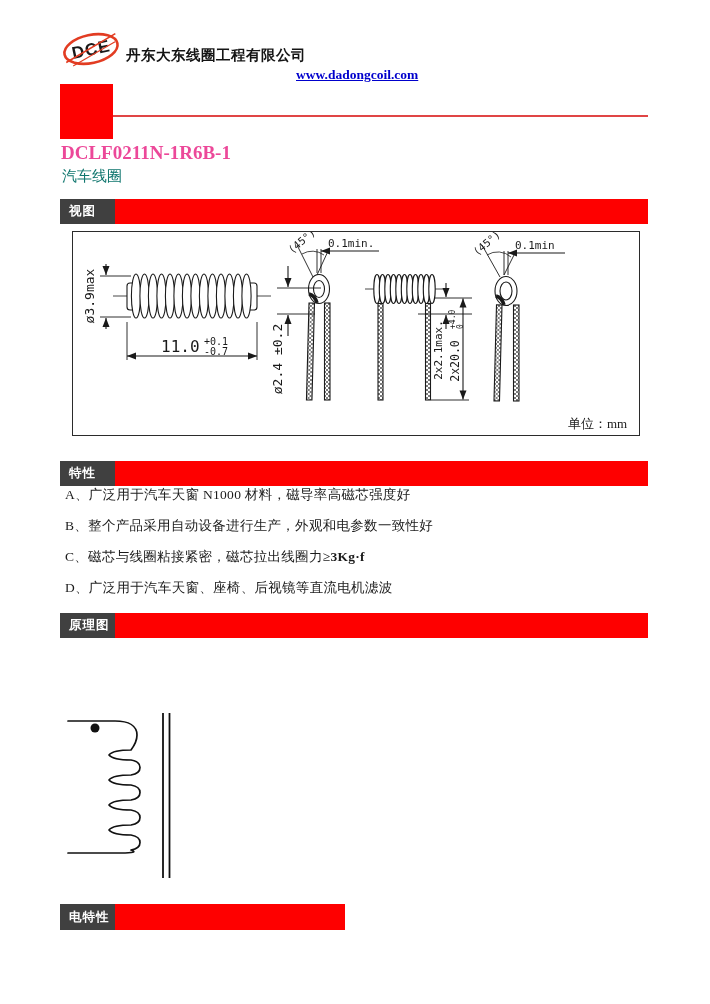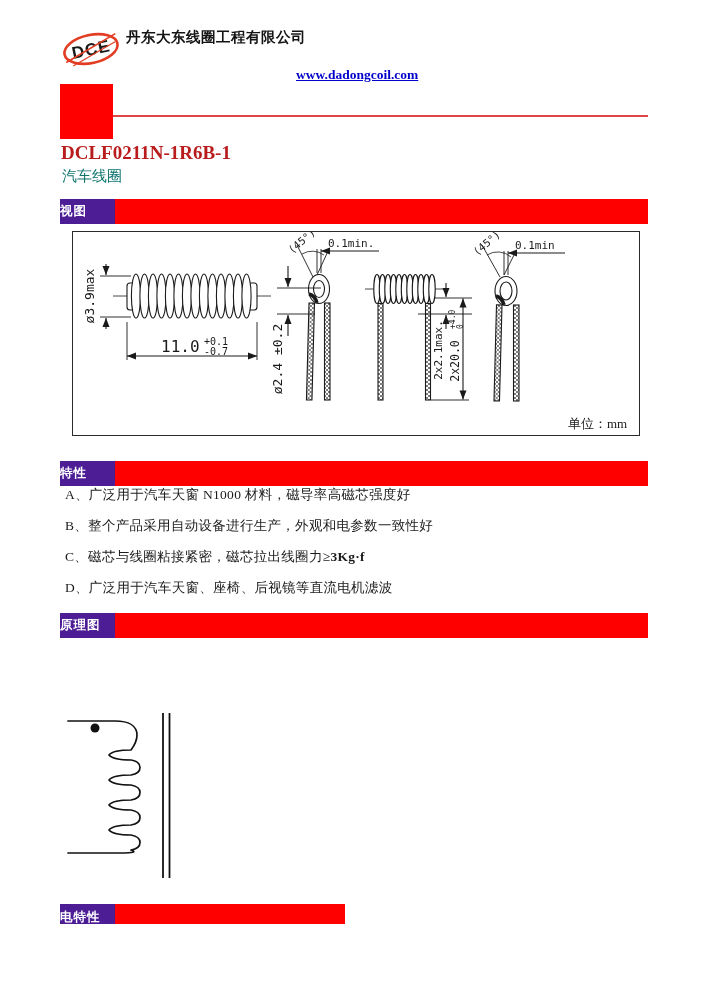--- a/index.html
+++ b/index.html
@@ -3,33 +3,33 @@
 <meta charset="utf-8">
 <style>
   html,body{margin:0;padding:0;}
   body{
     width:710px;height:1004px;background:#ffffff;position:relative;overflow:hidden;
     font-family:"Liberation Serif",serif;color:#1b1b1b;
   }
   .abs{position:absolute;}
 
   
-  .company{left:106px;top:28px;font:bold 14.5px "Liberation Sans",sans-serif;color:#141414;letter-spacing:.5px;padding-left:20px;}
+  .company{left:106px;top:46px;font:bold 14.5px "Liberation Sans",sans-serif;color:#141414;letter-spacing:.5px;padding-left:20px;}
   .website{left:296px;top:51px;font:bold 13.5px "Liberation Serif",serif;color:#0000cc;text-decoration:underline;margin-top:16px;}
 
   .red-square{left:60px;top:84px;width:53px;height:55px;background:#fe0000;}
   .red-line{left:113px;top:115px;width:535px;height:2px;background:#e04545;}
 
-  .model{left:61px;top:142px;font:bold 19px "Liberation Serif",serif;color:#b91c1c;}
+  .model{left:61px;top:142px;font:bold 19px "Liberation Serif",serif;color:#ec4899;}
   .product{left:62px;top:167px;font:15px "Liberation Serif",serif;color:#0f766e;}
 
   
   .bar{position:absolute;left:60px;width:588px;height:25px;display:flex;}
-  .bar .tag{width:55px;background:#4c1d95;color:#fff;font:bold 12.5px "Liberation Sans",sans-serif;
-            line-height:25px;box-sizing:border-box;flex:none;letter-spacing:1px;}
+  .bar .tag{width:55px;background:#404040;color:#fff;font:bold 12.5px "Liberation Sans",sans-serif;
+            line-height:25px;padding-left:9px;box-sizing:border-box;flex:none;letter-spacing:1px;}
   .bar .fill{flex:1;background:#fe0000;}
   .bar.short{width:285px;}
 
   .drawbox{left:72px;top:231px;width:568px;height:205px;border:1.5px solid #2b2b2b;box-sizing:border-box;background:#fff;}
 
   .feat{left:65px;font:13.5px "Liberation Serif",serif;color:#1b1b1b;letter-spacing:.3px;white-space:nowrap;}
   .feat b{font-weight:bold;}
 
   svg text{fill:#1a1a1a;}
   .dimtxt{font-family:"DejaVu Sans Mono",monospace;}
@@ -219,16 +219,16 @@
          Q 58 75 54 80 Q 58 85 76 85 C 88 87 88 98 76 100
          Q 58 100 54 105 Q 58 110 76 110 C 88 112 88 123 76 125
          Q 58 125 54 130 Q 58 135 76 135 C 88 137 88 148 76 150
          C 82 152 78 153 66 153 H 13"></path>
     <circle cx="40" cy="28" r="4.5" fill="#111" stroke="none"></circle>
     <line x1="108" y1="13" x2="108" y2="178" stroke-width="1.8"></line>
     <line x1="114.5" y1="13" x2="114.5" y2="178" stroke-width="1.8"></line>
   </svg>
 </div>
 
-<div class="bar short" style="top:904px;height:20px;">
+<div class="bar short" style="top:904px;height:26px;">
   <div class="tag" style="line-height:26px;">电特性</div>
   <div class="fill"></div>
 </div>
 
 </body></html>

